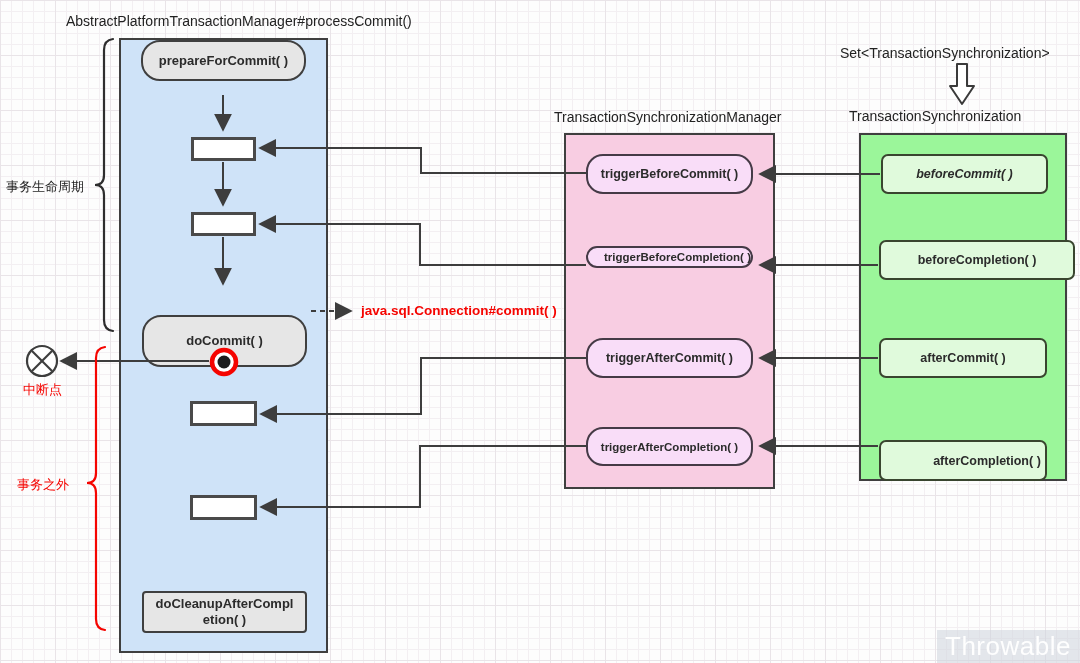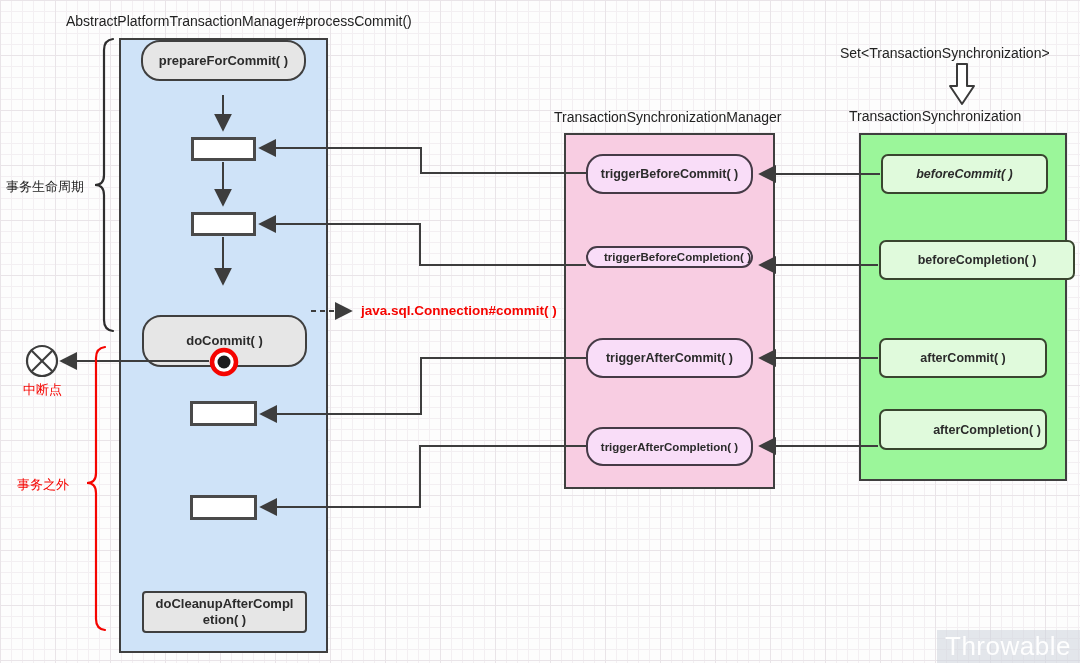--- a/index.html
+++ b/index.html
@@ -70,21 +70,21 @@
   <div class="abs node" style="left:142px;top:591px;width:165px;height:42px;border-radius:4px;">doCleanupAfterCompletion( )</div>
 
   <div class="abs pbox" style="left:586px;top:154px;width:167px;height:40px;font-size:12.5px;">triggerBeforeCommit( )</div>
   <div class="abs pbox" style="left:586px;top:246px;width:167px;height:22px;padding-left:16px;">triggerBeforeCompletion( )</div>
   <div class="abs pbox" style="left:586px;top:338px;width:167px;height:40px;font-size:12.5px;">triggerAfterCommit( )</div>
   <div class="abs pbox" style="left:586px;top:427px;width:167px;height:39px;">triggerAfterCompletion( )</div>
 
   <div class="abs gbox" style="left:881px;top:154px;width:167px;height:40px;font-style:italic;">beforeCommit( )</div>
   <div class="abs gbox" style="left:879px;top:240px;width:196px;height:40px;">beforeCompletion( )</div>
   <div class="abs gbox" style="left:879px;top:338px;width:168px;height:40px;">afterCommit( )</div>
-  <div class="abs gbox" style="left:879px;top:409px;width:168px;height:41px;padding-left:48px;">afterCompletion( )</div>
+  <div class="abs gbox" style="left:879px;top:440px;width:168px;height:41px;padding-left:48px;">afterCompletion( )</div>
 
   <div class="abs cn" style="left:6px;top:178px;">事务生命周期</div>
   <div class="abs cn red" style="left:23px;top:381px;">中断点</div>
   <div class="abs cn red" style="left:17px;top:476px;">事务之外</div>
   <div class="abs watermark" style="left:937px;top:630px;width:143px;height:33px;">Throwable</div>
 
   <div class="abs note red" style="left:361px;top:303px;">java.sql.Connection#commit( )</div>
 
   <svg class="overlay" width="1080" height="663" viewBox="0 0 1080 663">
     <defs>

